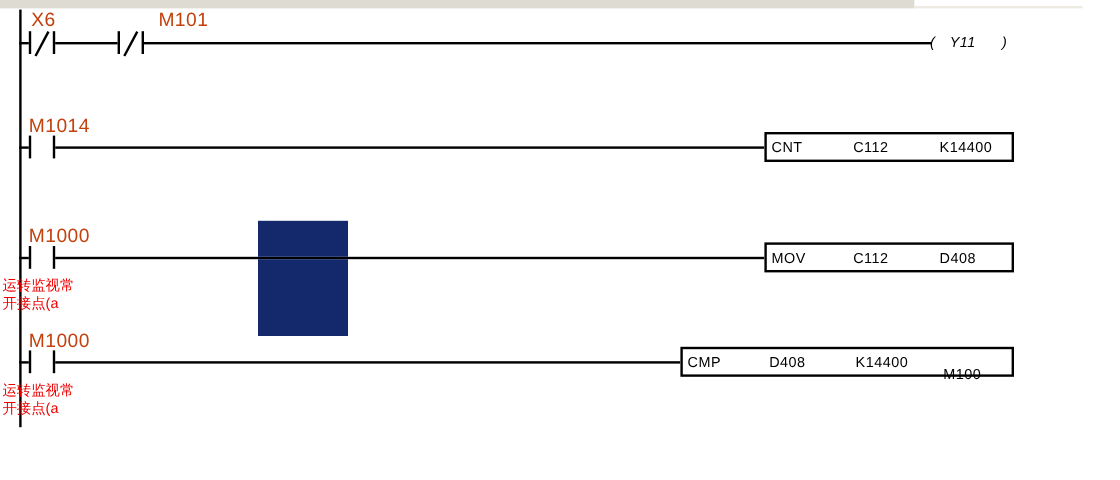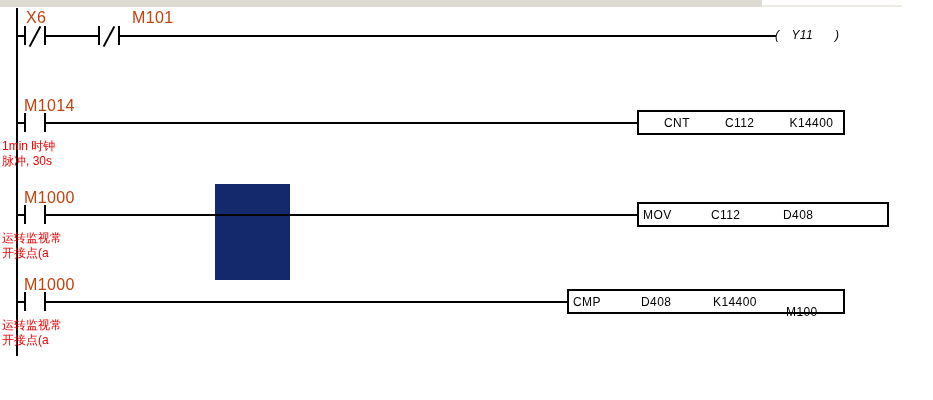--- a/index.html
+++ b/index.html
@@ -79,44 +79,40 @@
 
   <div class="devlabel" style="left:24px;top:97px;">M1014</div>
 
   <div class="wire" style="left:16px;top:122px;width:8px;"></div>
   <div class="contact" style="left:24px;top:113px;width:22px;height:19px;">
     <div class="bar l"></div>
     <div class="bar r"></div>
   </div>
   <div class="wire" style="left:46px;top:122px;width:591px;"></div>
 
-  <div class="instbox" style="left:637px;top:110px;width:208px;padding-left:21px;">
+  <div class="instbox" style="left:637px;top:110px;width:208px;">
     <div class="fld" style="width:68px;">CNT</div>
     <div class="fld" style="width:72px;">C112</div>
     <div class="fld" style="width:64px;">K14400</div>
   </div>
 
-  <div class="note" style="left:2px;top:139px;">
-    <div>1min 时钟</div>
-    <div>脉冲, 30s</div>
-  </div>
 
   <div class="devlabel" style="left:24px;top:189px;">M1000</div>
 
   <div class="wire" style="left:16px;top:214px;width:8px;"></div>
   <div class="contact" style="left:24px;top:205px;width:22px;height:19px;">
     <div class="bar l"></div>
     <div class="bar r"></div>
   </div>
   <div class="wire" style="left:46px;top:214px;width:591px;"></div>
 
   <div class="selblock" style="left:215px;top:184px;width:75px;height:30px;"></div>
   <div class="selblock" style="left:215px;top:216px;width:75px;height:64px;"></div>
 
-  <div class="instbox" style="left:637px;top:202px;width:252px;">
+  <div class="instbox" style="left:637px;top:202px;width:208px;">
     <div class="fld" style="width:68px;">MOV</div>
     <div class="fld" style="width:72px;">C112</div>
     <div class="fld" style="width:64px;">D408</div>
   </div>
 
   <div class="note" style="left:2px;top:231px;">
     <div>运转监视常</div>
     <div>开接点(a</div>
   </div>
 

